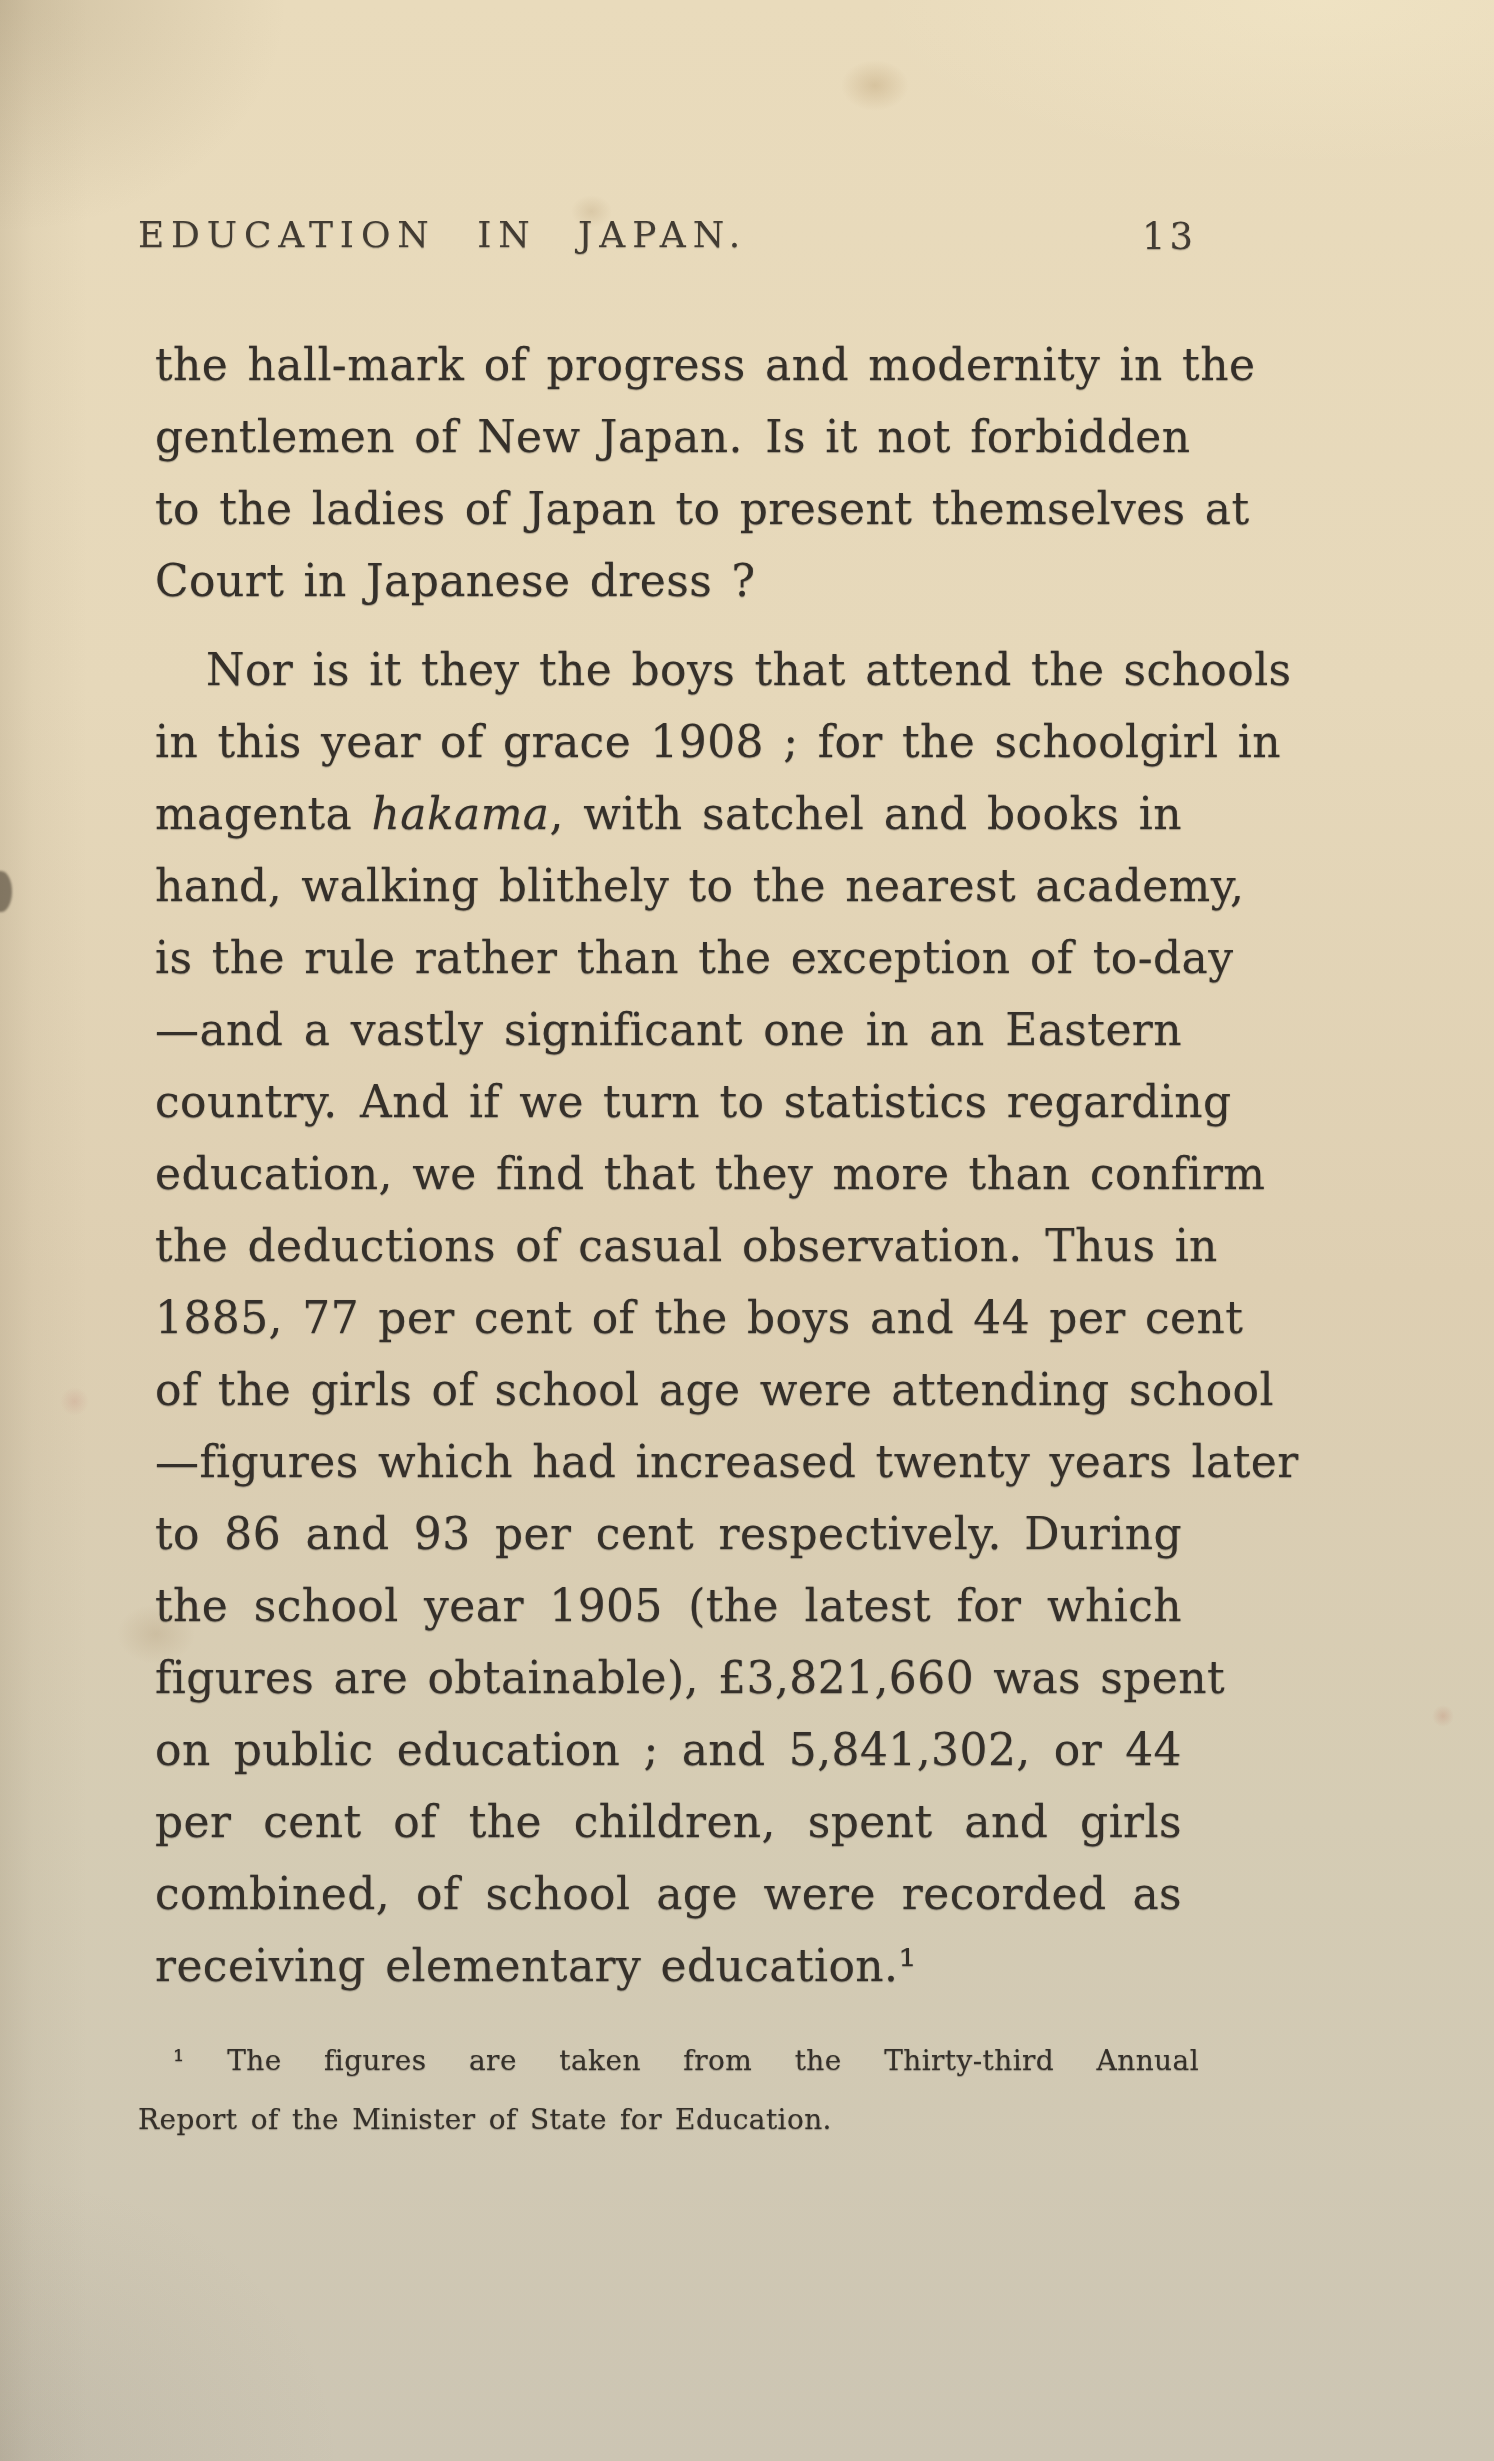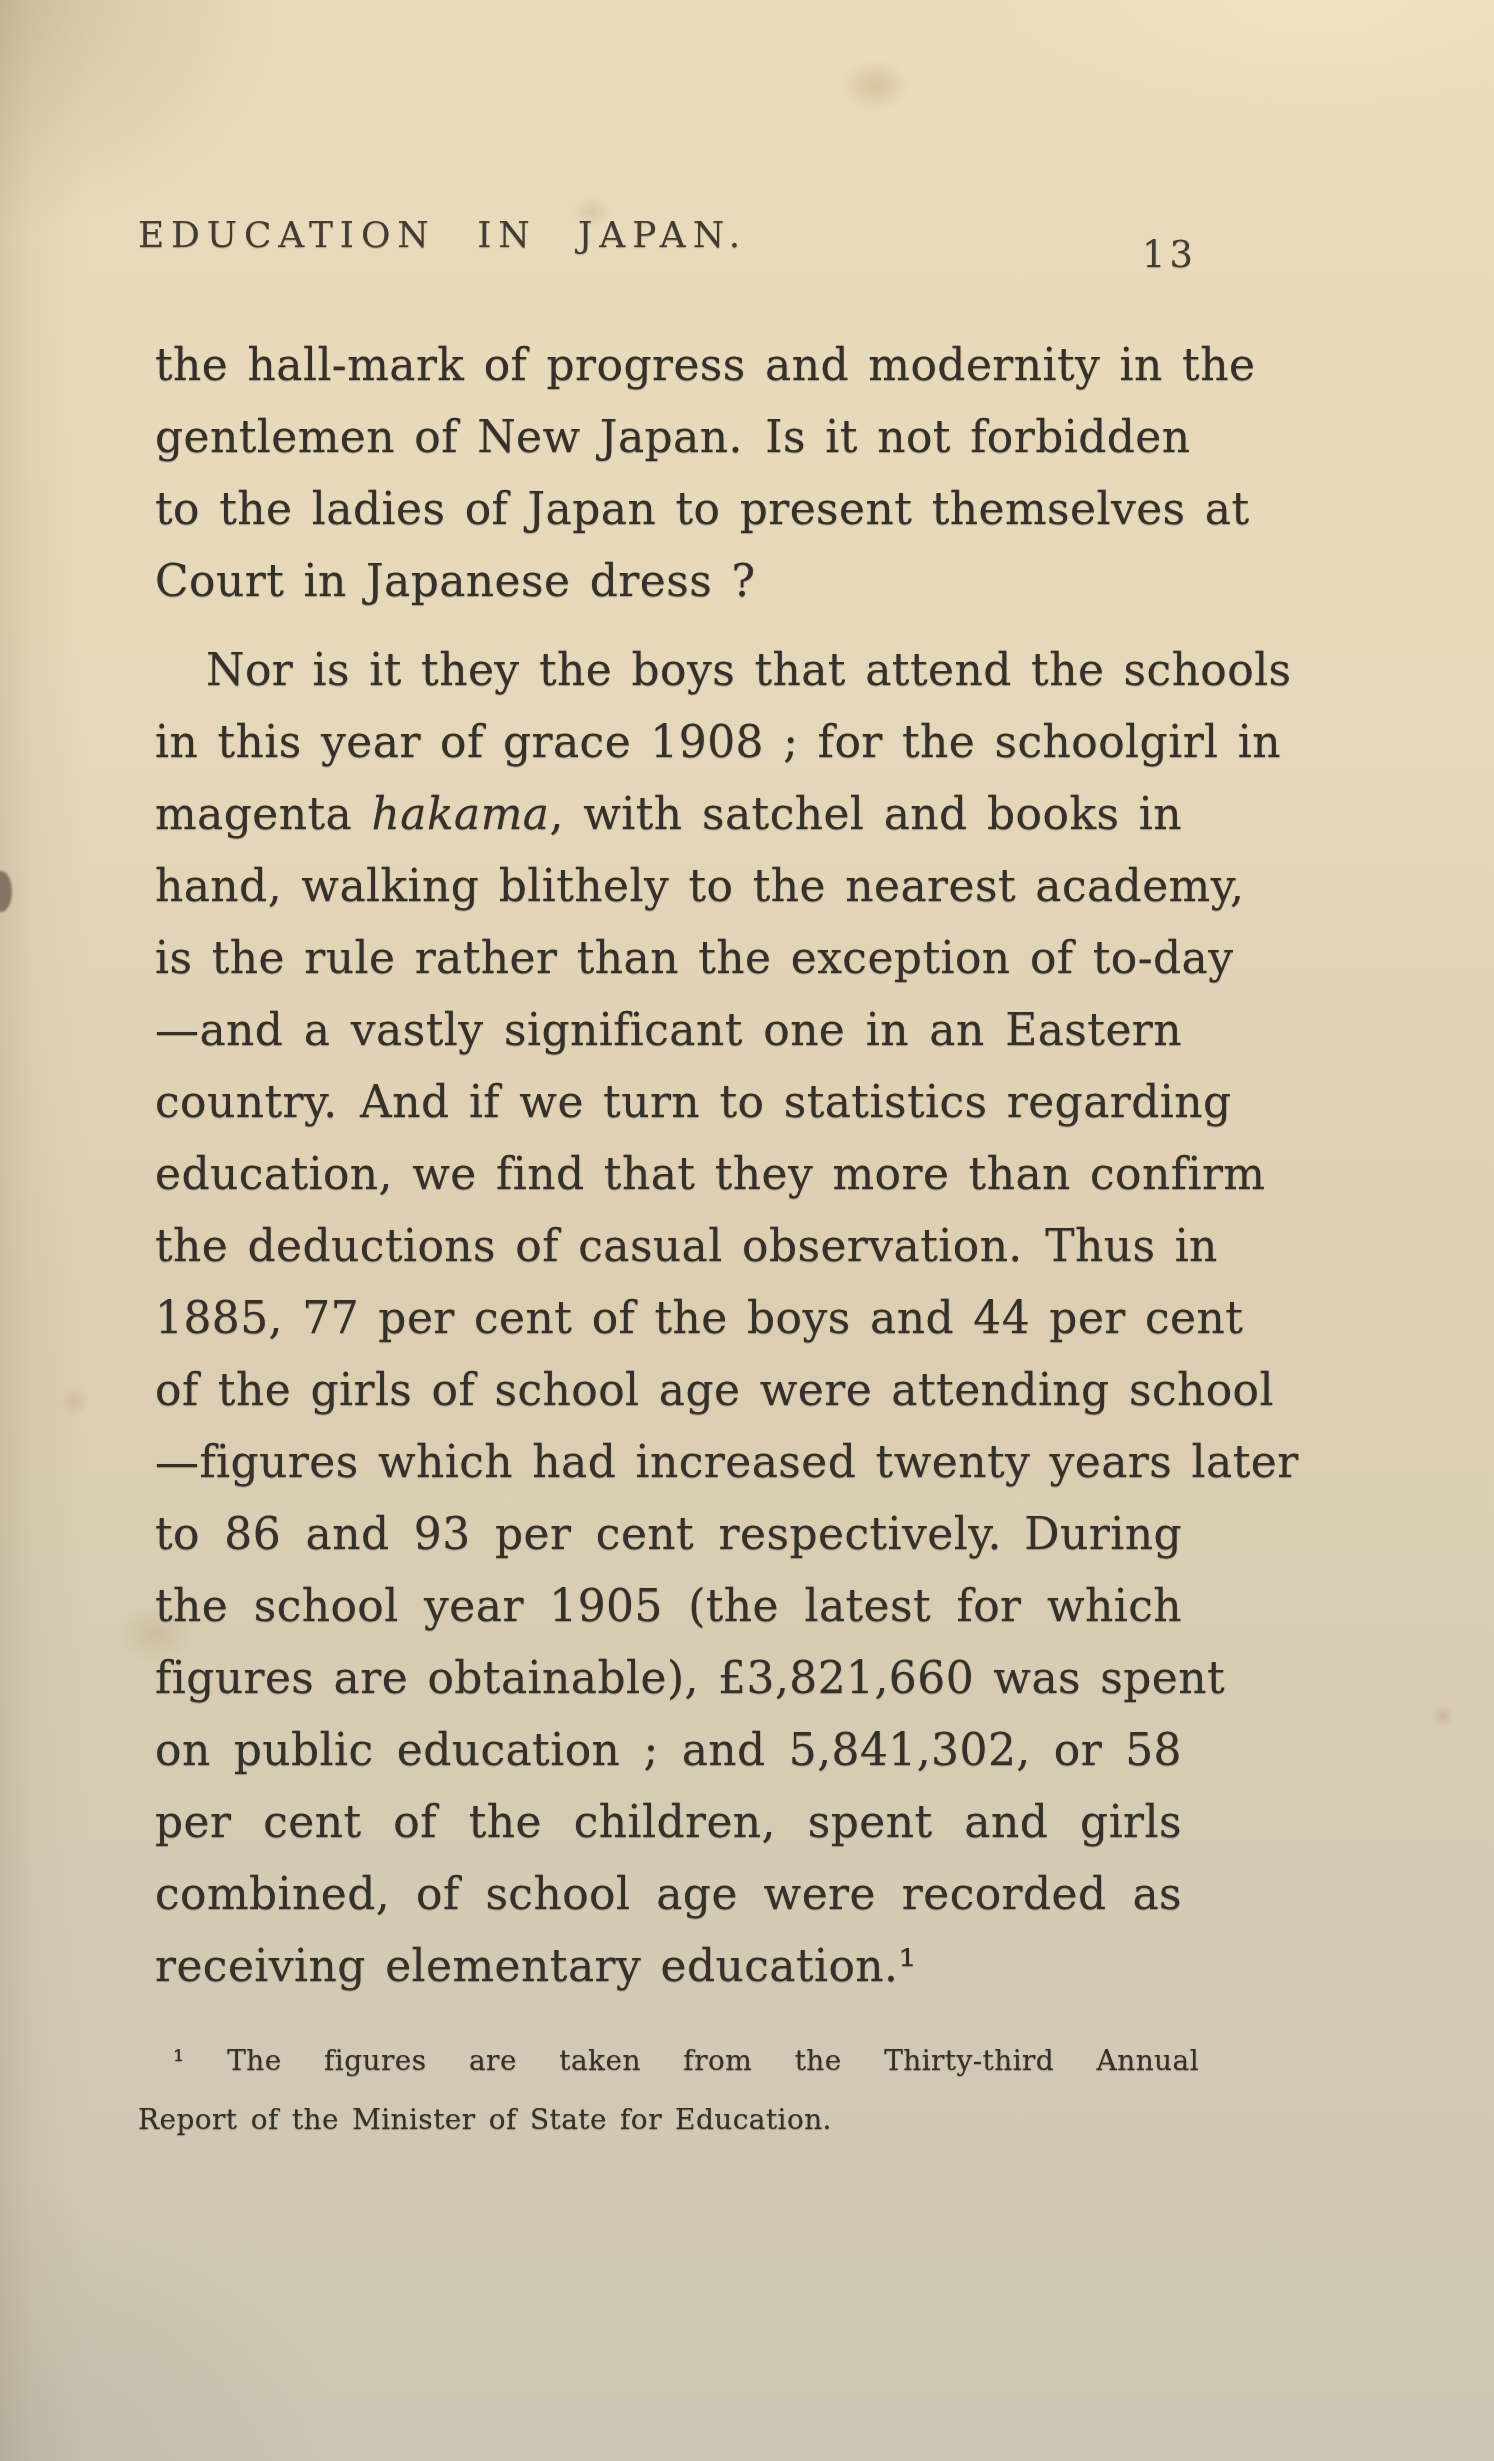--- a/index.html
+++ b/index.html
@@ -26,21 +26,21 @@
   .running-header {
     position: absolute; top: 207px; left: 138px; width: 1061px; height: 55px;
     font-size: 36px; line-height: 55px; color: #423c33;
     text-shadow: 0 1px 1px rgba(66,60,51,0.35);
   }
   .header-title {
     display: block; text-align: left;
     letter-spacing: 6.8px; word-spacing: 23.4px;
   }
   .page-number {
-    position: absolute; right: 2px; top: 20px;
+    position: absolute; right: 2px; top: 2px;
     letter-spacing: 3.9px; font-size: 37px;
   }
   .text-block {
     position: absolute; top: 312px; left: 138px; width: 1061px;
   }
   .paragraph { margin: 17px; }
   .line {
     font-size: 44px; line-height: 72px; height: 72px;
     white-space: nowrap;
     text-align: justify; text-align-last: justify;
@@ -91,21 +91,21 @@
           <div class="line">—and a vastly significant one in an Eastern</div>
           <div class="line">country. And if we turn to statistics regarding</div>
           <div class="line">education, we find that they more than confirm</div>
           <div class="line">the deductions of casual observation. Thus in</div>
           <div class="line">1885, 77 per cent of the boys and 44 per cent</div>
           <div class="line">of the girls of school age were attending school</div>
           <div class="line">—figures which had increased twenty years later</div>
           <div class="line">to 86 and 93 per cent respectively. During</div>
           <div class="line">the school year 1905 (the latest for which</div>
           <div class="line">figures are obtainable), £3,821,660 was spent</div>
-          <div class="line">on public education ; and 5,841,302, or 58</div>
+          <div class="line">on public education ; and 5,841,302, or 44</div>
           <div class="line">per cent of the children, spent and girls</div>
           <div class="line">combined, of school age were recorded as</div>
           <div class="line last">receiving elementary education.¹</div>
         </div>
       </div>
     <div id="footnote" class="footnote">
         <div class="line">¹ The figures are taken from the Thirty-third Annual</div>
         <div class="line last">Report of the Minister of State for Education.</div>
       </div>
   </div>

